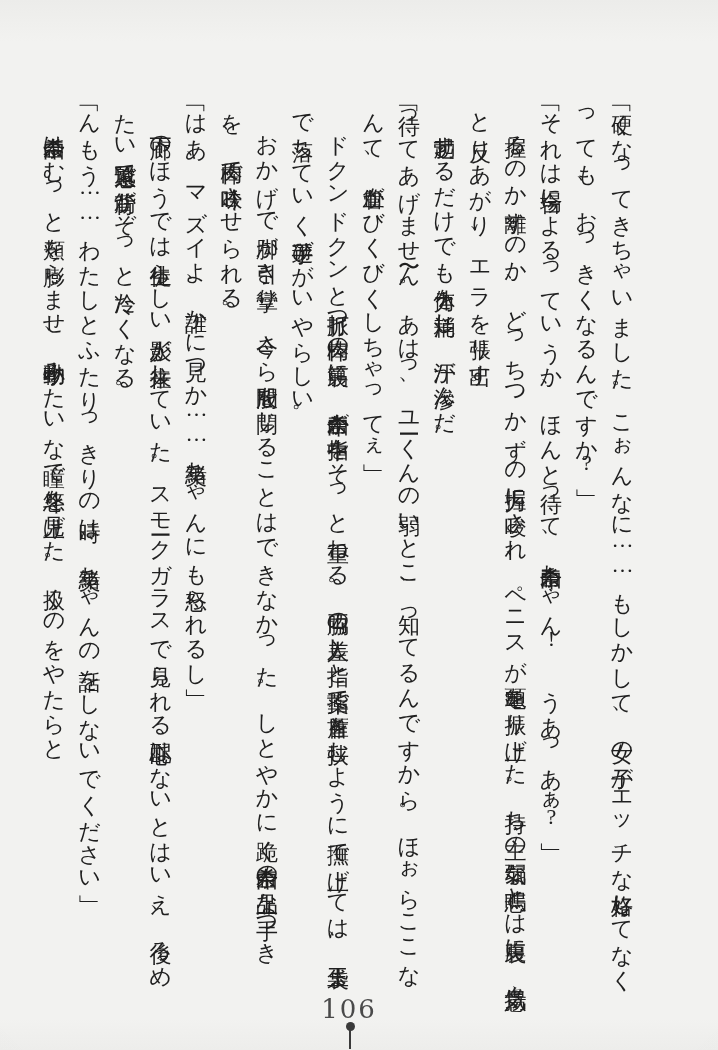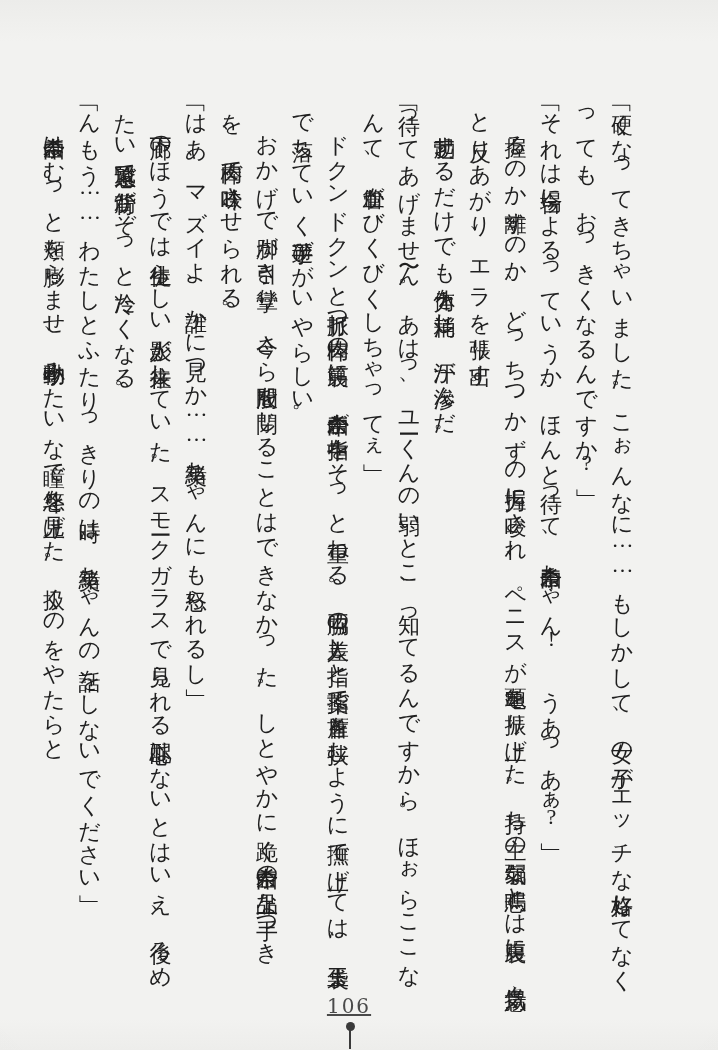--- a/index.html
+++ b/index.html
@@ -41,24 +41,23 @@
   }
   .page-footer {
     position: absolute;
     left: 0;
     top: 994px;
     width: 698px;
     text-align: center;
   }
   .page-number {
     font-family: "DejaVu Serif", "Liberation Serif", serif;
-    font-size: 20px;
+    font-size: 26px;
     letter-spacing: 2px;
     color: #4a4a4a;
-    text-decoration: underline;
   }
   .ornament {
     position: absolute;
     left: 344px;
     top: 1022px;
     width: 12px;
     height: 28px;
   }
   .ornament .dot {
     width: 9px;

